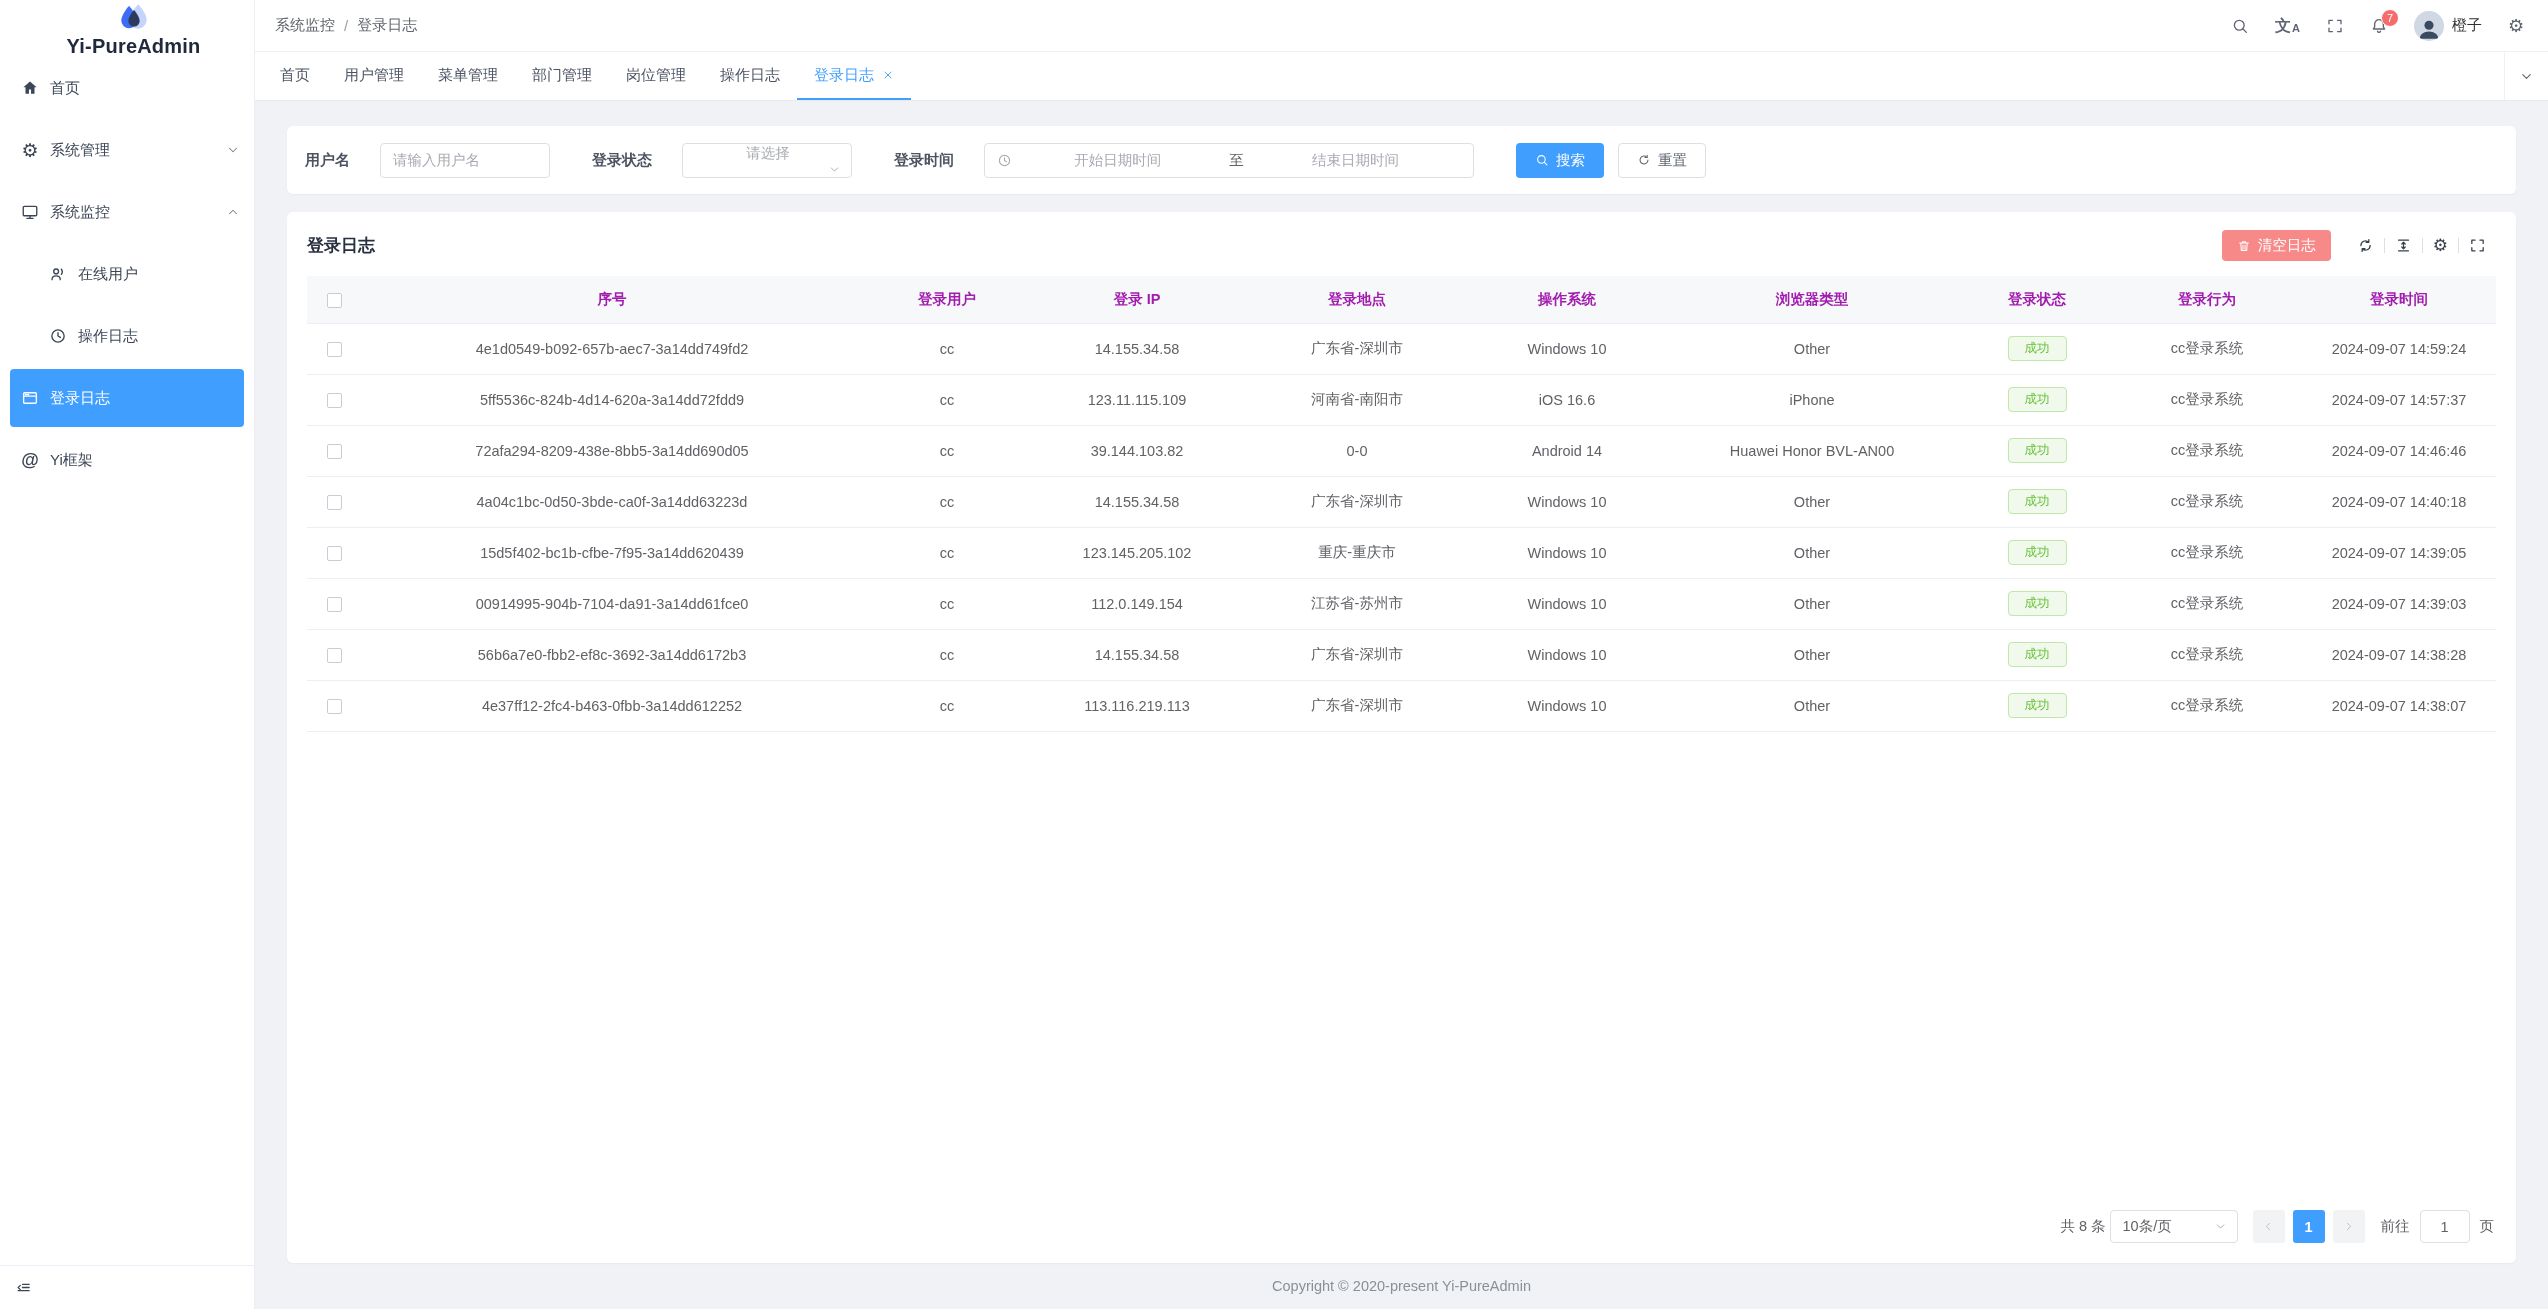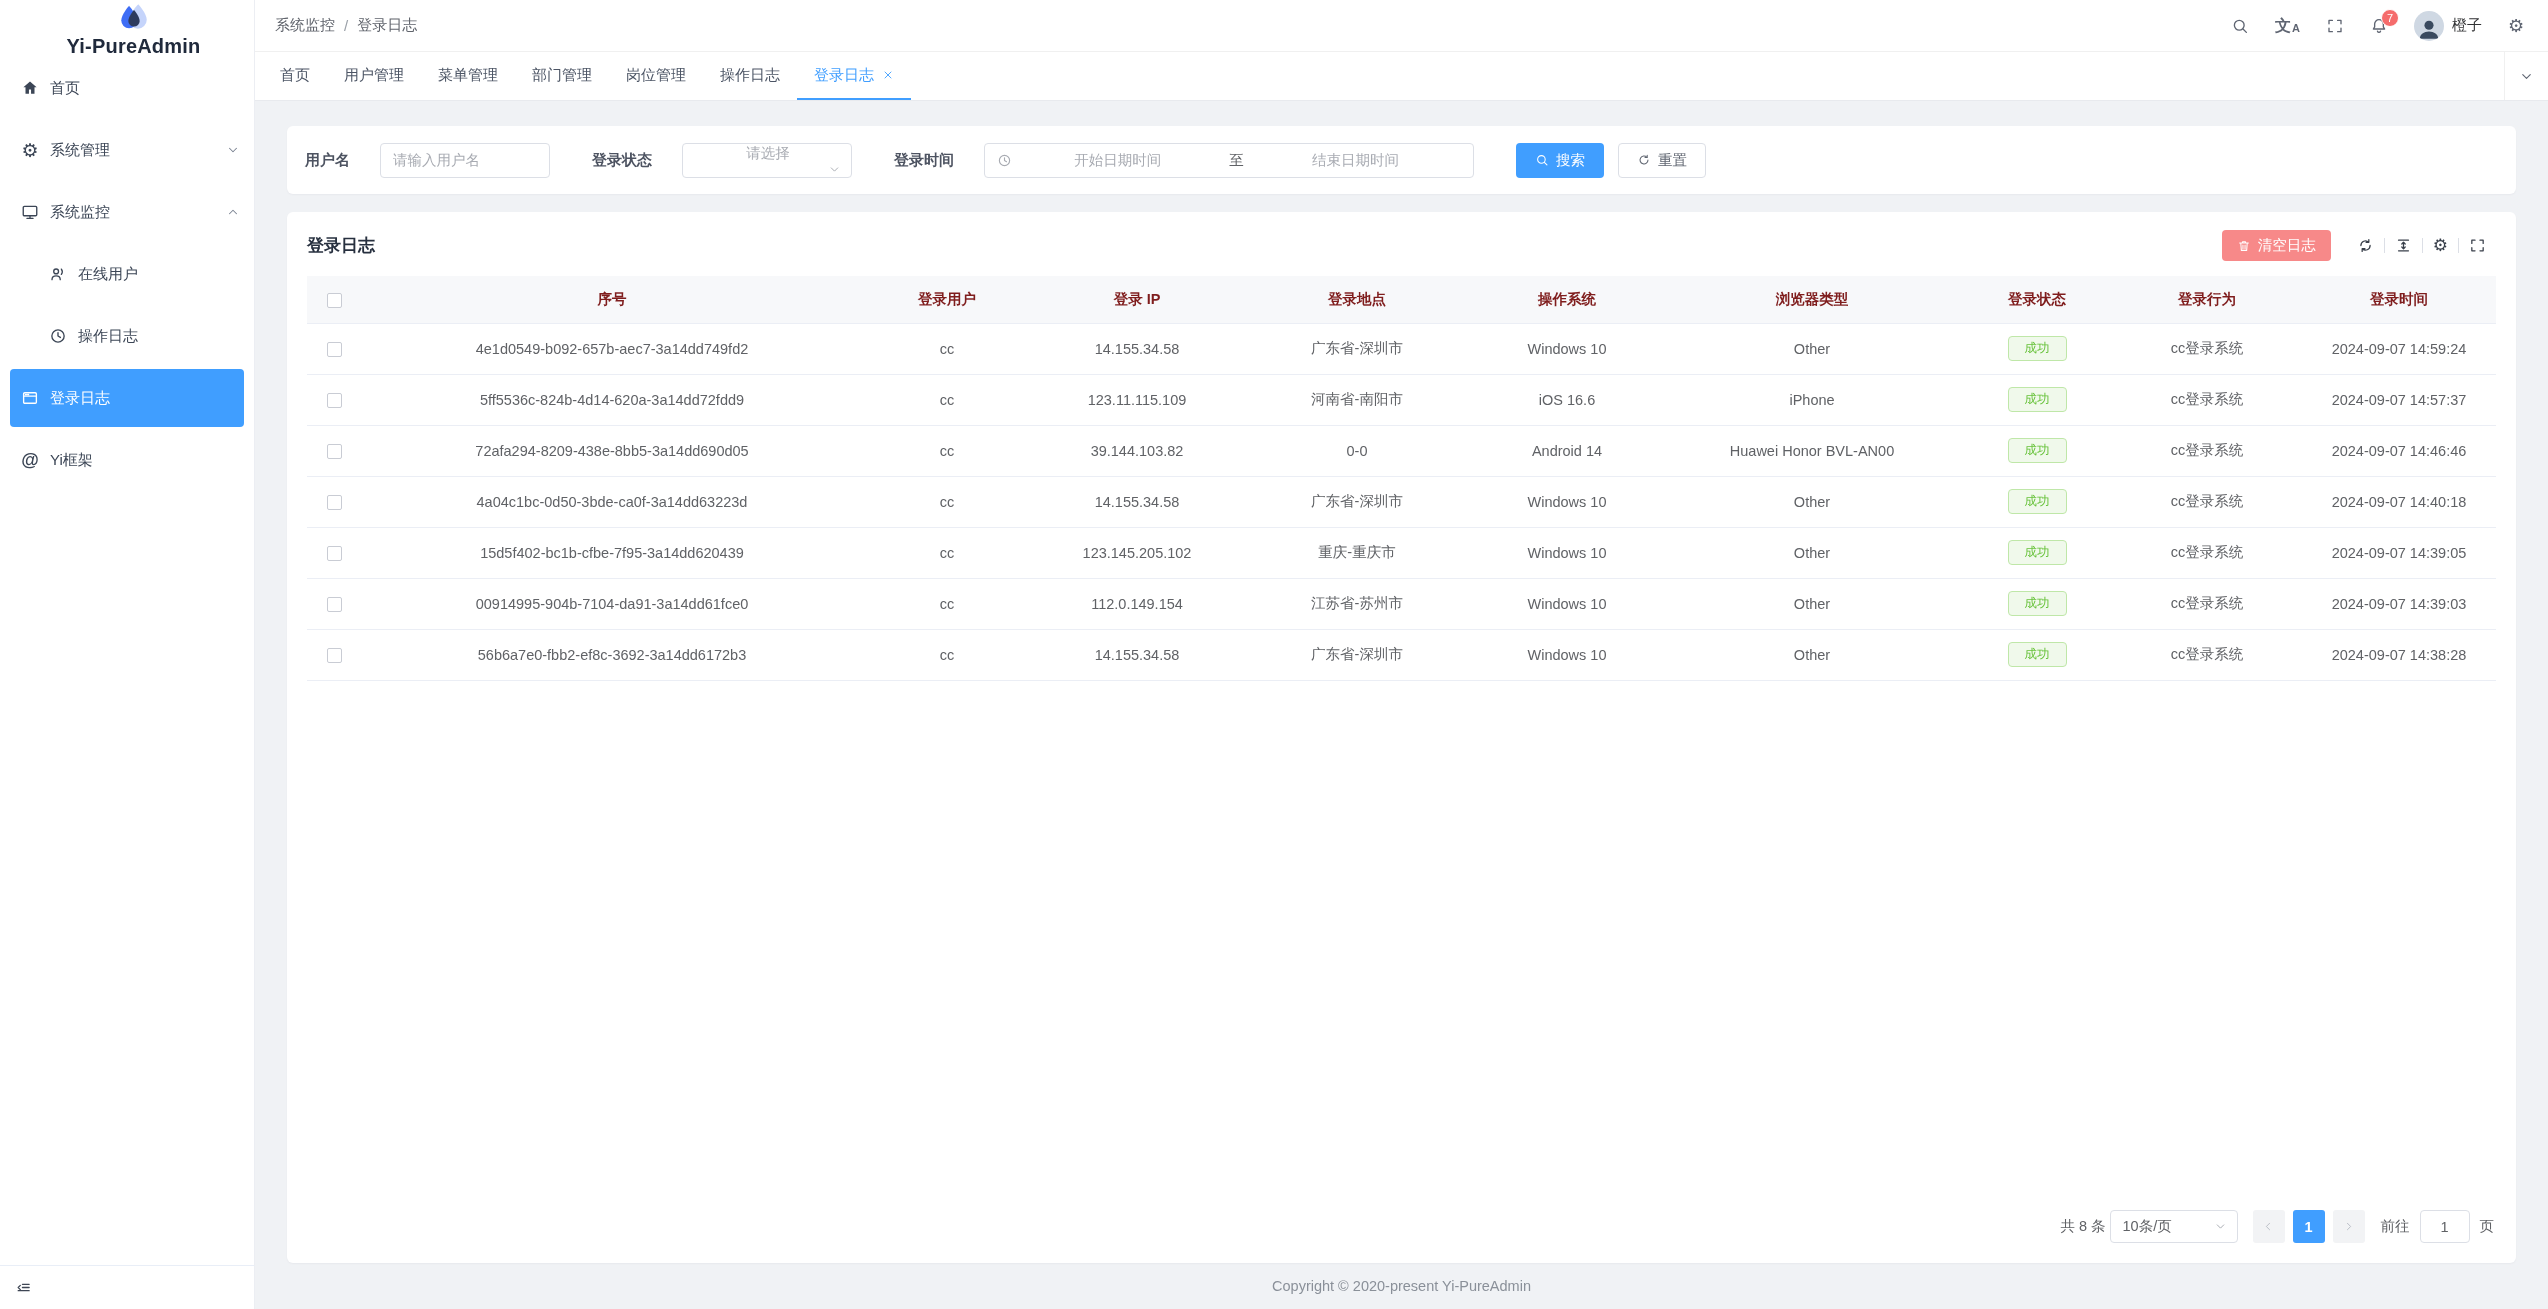--- a/index.html
+++ b/index.html
@@ -89,21 +89,21 @@
   .tool-btn { padding:0 10px; cursor:pointer; }
   .tool-btn svg { width:17px; height:17px; }
   .tool-sep { width:1px; height:15px; background:#dcdfe6; }
 
   .table-wrap { padding:0 20px; }
   table { width:100%; border-collapse:collapse; table-layout:fixed; }
   col.c-check{width:55px;} col.c-id{width:500px;} col.c-user{width:170px;} col.c-ip{width:210px;}
   col.c-loc{width:230px;} col.c-os{width:190px;} col.c-br{width:300px;} col.c-st{width:150px;}
   col.c-bh{width:190px;} col.c-tm{width:194px;}
   thead th { height:47px; background:#f7f8fa; border-bottom:1px solid #ebeef5; font-size:14.5px;
-    font-weight:bold; color:#7f1d1d; text-align:center; white-space:nowrap; }
+    font-weight:bold; color:#a21caf; text-align:center; white-space:nowrap; }
   tbody td { height:51px; border-bottom:1px solid #ebeef5; font-size:14.5px; color:#606266;
     text-align:center; white-space:nowrap; overflow:hidden; }
   .checkbox { display:inline-block; width:15px; height:15px; border:1px solid #c9ccd4; border-radius:2px;
     background:#fff; vertical-align:middle; cursor:pointer; }
   .tag-success { display:inline-flex; align-items:center; height:25px; padding:0 16px; border-radius:4px;
     background:#f0f9eb; border:1px solid #bfe7a8; color:#67c23a; font-size:12.5px; }
 
   .pagination { margin-top:auto; display:flex; align-items:center; justify-content:flex-end;
     padding:18px 22px 20px; color:#606266; font-size:14.5px; }
   .pg-total { margin-right:4px; }
@@ -495,20 +495,32 @@
           <td>56b6a7e0-fbb2-ef8c-3692-3a14dd6172b3</td>
           <td>cc</td>
           <td>14.155.34.58</td>
           <td>广东省-深圳市</td>
           <td>Windows 10</td>
           <td>Other</td>
           <td><span class="tag-success">成功</span></td>
           <td>cc登录系统</td>
           <td>2024-09-07 14:38:28</td>
         </tr>
+              <tr>
+          <td><span class="checkbox"></span></td>
+          <td>4e37ff12-2fc4-b463-0fbb-3a14dd612252</td>
+          <td>cc</td>
+          <td>113.116.219.113</td>
+          <td>广东省-深圳市</td>
+          <td>Windows 10</td>
+          <td>Other</td>
+          <td><span class="tag-success">成功</span></td>
+          <td>cc登录系统</td>
+          <td>2024-09-07 14:38:07</td>
+        </tr>
             </tbody>
         </table>
       </div>
 
       <div class="pagination">
         <span class="pg-total">共 8 条</span>
         <div class="pg-size">
           <span>10条/页</span>
           <span class="sel-chev sicon">
             <svg viewBox="0 0 24 24" width="13" height="13">

